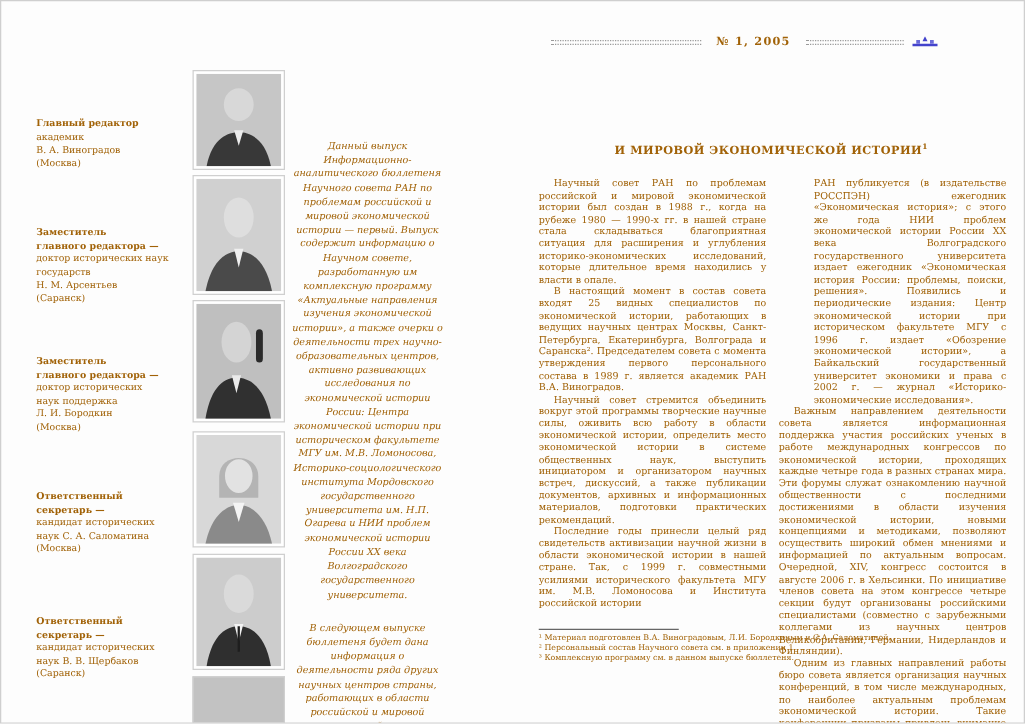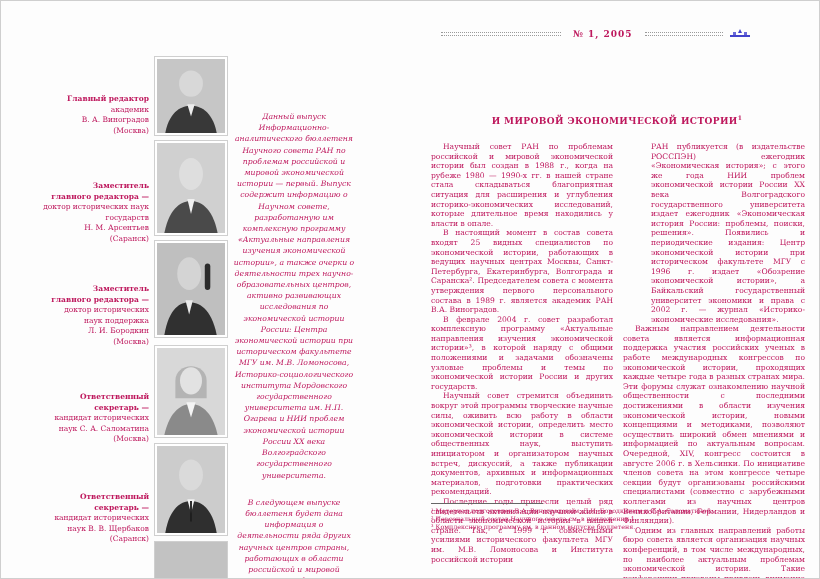--- a/index.html
+++ b/index.html
@@ -1,31 +1,31 @@
 <!DOCTYPE html>
 <html><head>
 <meta charset="utf-8">
 <style>
   html,body { margin:0; padding:0; background:#ffffff; }
   .sheet {
     position:relative; width:820px; height:579px; box-sizing:border-box;
     background:#fdfdfd; border:1px solid #cfcfcf; overflow:hidden;
-    font-family:"DejaVu Serif", serif; color:#be185d;
+    font-family:"DejaVu Serif", serif; color:#a16207;
   }
 
   
   .header { position:absolute; top:28px; left:440px; width:324px; display:flex; align-items:center; }
   .h-rule { height:4px; border-top:1px dotted #9a9a9a; border-bottom:1px dotted #9a9a9a; box-sizing:border-box; }
   .h-rule.left  { width:120px; }
   .h-rule.right { width:78px; }
   .issue { font-weight:bold; font-size:9px; letter-spacing:1px; margin:0 12px; white-space:nowrap; }
   .ornament { margin-left:6px; display:block; }
 
   
-  .editor { position:absolute; left:28px; width:120px; text-align:right; font-size:7.5px; line-height:10.5px; }
+  .editor { position:absolute; left:28px; width:120px; font-size:7.5px; line-height:10.5px; }
   .editor .role { font-weight:bold; }
 
   
   .photo { position:absolute; left:153px; width:74px; box-sizing:border-box; background:#ffffff; border:1px solid #cfcfcf; padding:2px; }
   .photo svg { display:block; width:100%; height:100%; }
   .photo-blank { position:absolute; left:153px; width:74px; background:#c2c2c2; border:1px solid #cfcfcf; box-sizing:border-box; }
 
   
   .annotation { position:absolute; left:232px; top:94px; width:122px; font-style:italic; font-size:7.7px; line-height:11.2px; text-align:center; }
   .annotation p { margin:16px 0 4px 0; }
@@ -155,21 +155,20 @@
   </div>
 
 
   <div class="article-title">
     <div><span>И МИРОВОЙ ЭКОНОМИЧЕСКОЙ ИСТОРИИ</span><sup>1</sup></div>
   </div>
 
   <div class="col c1">
     <p>Научный совет РАН по проблемам российской и мировой экономической истории был создан в 1988 г., когда на рубеже 1980 — 1990-х гг. в нашей стране стала складываться благоприятная ситуация для расширения и углубления историко-экономических исследований, которые длительное время находились у власти в опале.</p>
     <p>В настоящий момент в состав совета входят 25 видных специалистов по экономической истории, работающих в ведущих научных центрах Москвы, Санкт-Петербурга, Екатеринбурга, Волгограда и Саранска². Председателем совета с момента утверждения первого персонального состава в 1989 г. является академик РАН В.А. Виноградов.</p>
-    <p>В феврале 2004 г. совет разработал комплексную программу «Актуальные направления изучения экономической истории»³, в которой наряду с общими положениями и задачами обозначены узловые проблемы и темы по экономической истории России и других государств.</p>
     <p>Научный совет стремится объединить вокруг этой программы творческие научные силы, оживить всю работу в области экономической истории, определить место экономической истории в системе общественных наук, выступить инициатором и организатором научных встреч, дискуссий, а также публикации документов, архивных и информационных материалов, подготовки практических рекомендаций.</p>
     <p>Последние годы принесли целый ряд свидетельств активизации научной жизни в области экономической истории в нашей стране. Так, с 1999 г. совместными усилиями исторического факультета МГУ им. М.В. Ломоносова и Института российской истории</p>
   </div>
 
   <div class="col c2">
     <p class="no-indent">РАН публикуется (в издательстве РОССПЭН) ежегодник «Экономическая история»; с этого же года НИИ проблем экономической истории России XX века Волгоградского государственного университета издает ежегодник «Экономическая история России: проблемы, поиски, решения». Появились и периодические издания: Центр экономической истории при историческом факультете МГУ с 1996 г. издает «Обозрение экономической истории», а Байкальский государственный университет экономики и права с 2002 г. — журнал «Историко-экономические исследования».</p>
     <p>Важным направлением деятельности совета является информационная поддержка участия российских ученых в работе международных конгрессов по экономической истории, проходящих каждые четыре года в разных странах мира. Эти форумы служат ознакомлению научной общественности с последними достижениями в области изучения экономической истории, новыми концепциями и методиками, позволяют осуществить широкий обмен мнениями и информацией по актуальным вопросам. Очередной, XIV, конгресс состоится в августе 2006 г. в Хельсинки. По инициативе членов совета на этом конгрессе четыре секции будут организованы российскими специалистами (совместно с зарубежными коллегами из научных центров Великобритании, Германии, Нидерландов и Финляндии).</p>
     <p>Одним из главных направлений работы бюро совета является организация научных конференций, в том числе международных, по наиболее актуальным проблемам экономической истории. Такие конференции призваны привлечь внимание специалистов к темам и направлениям, которые имеют не</p>
   </div>
 

